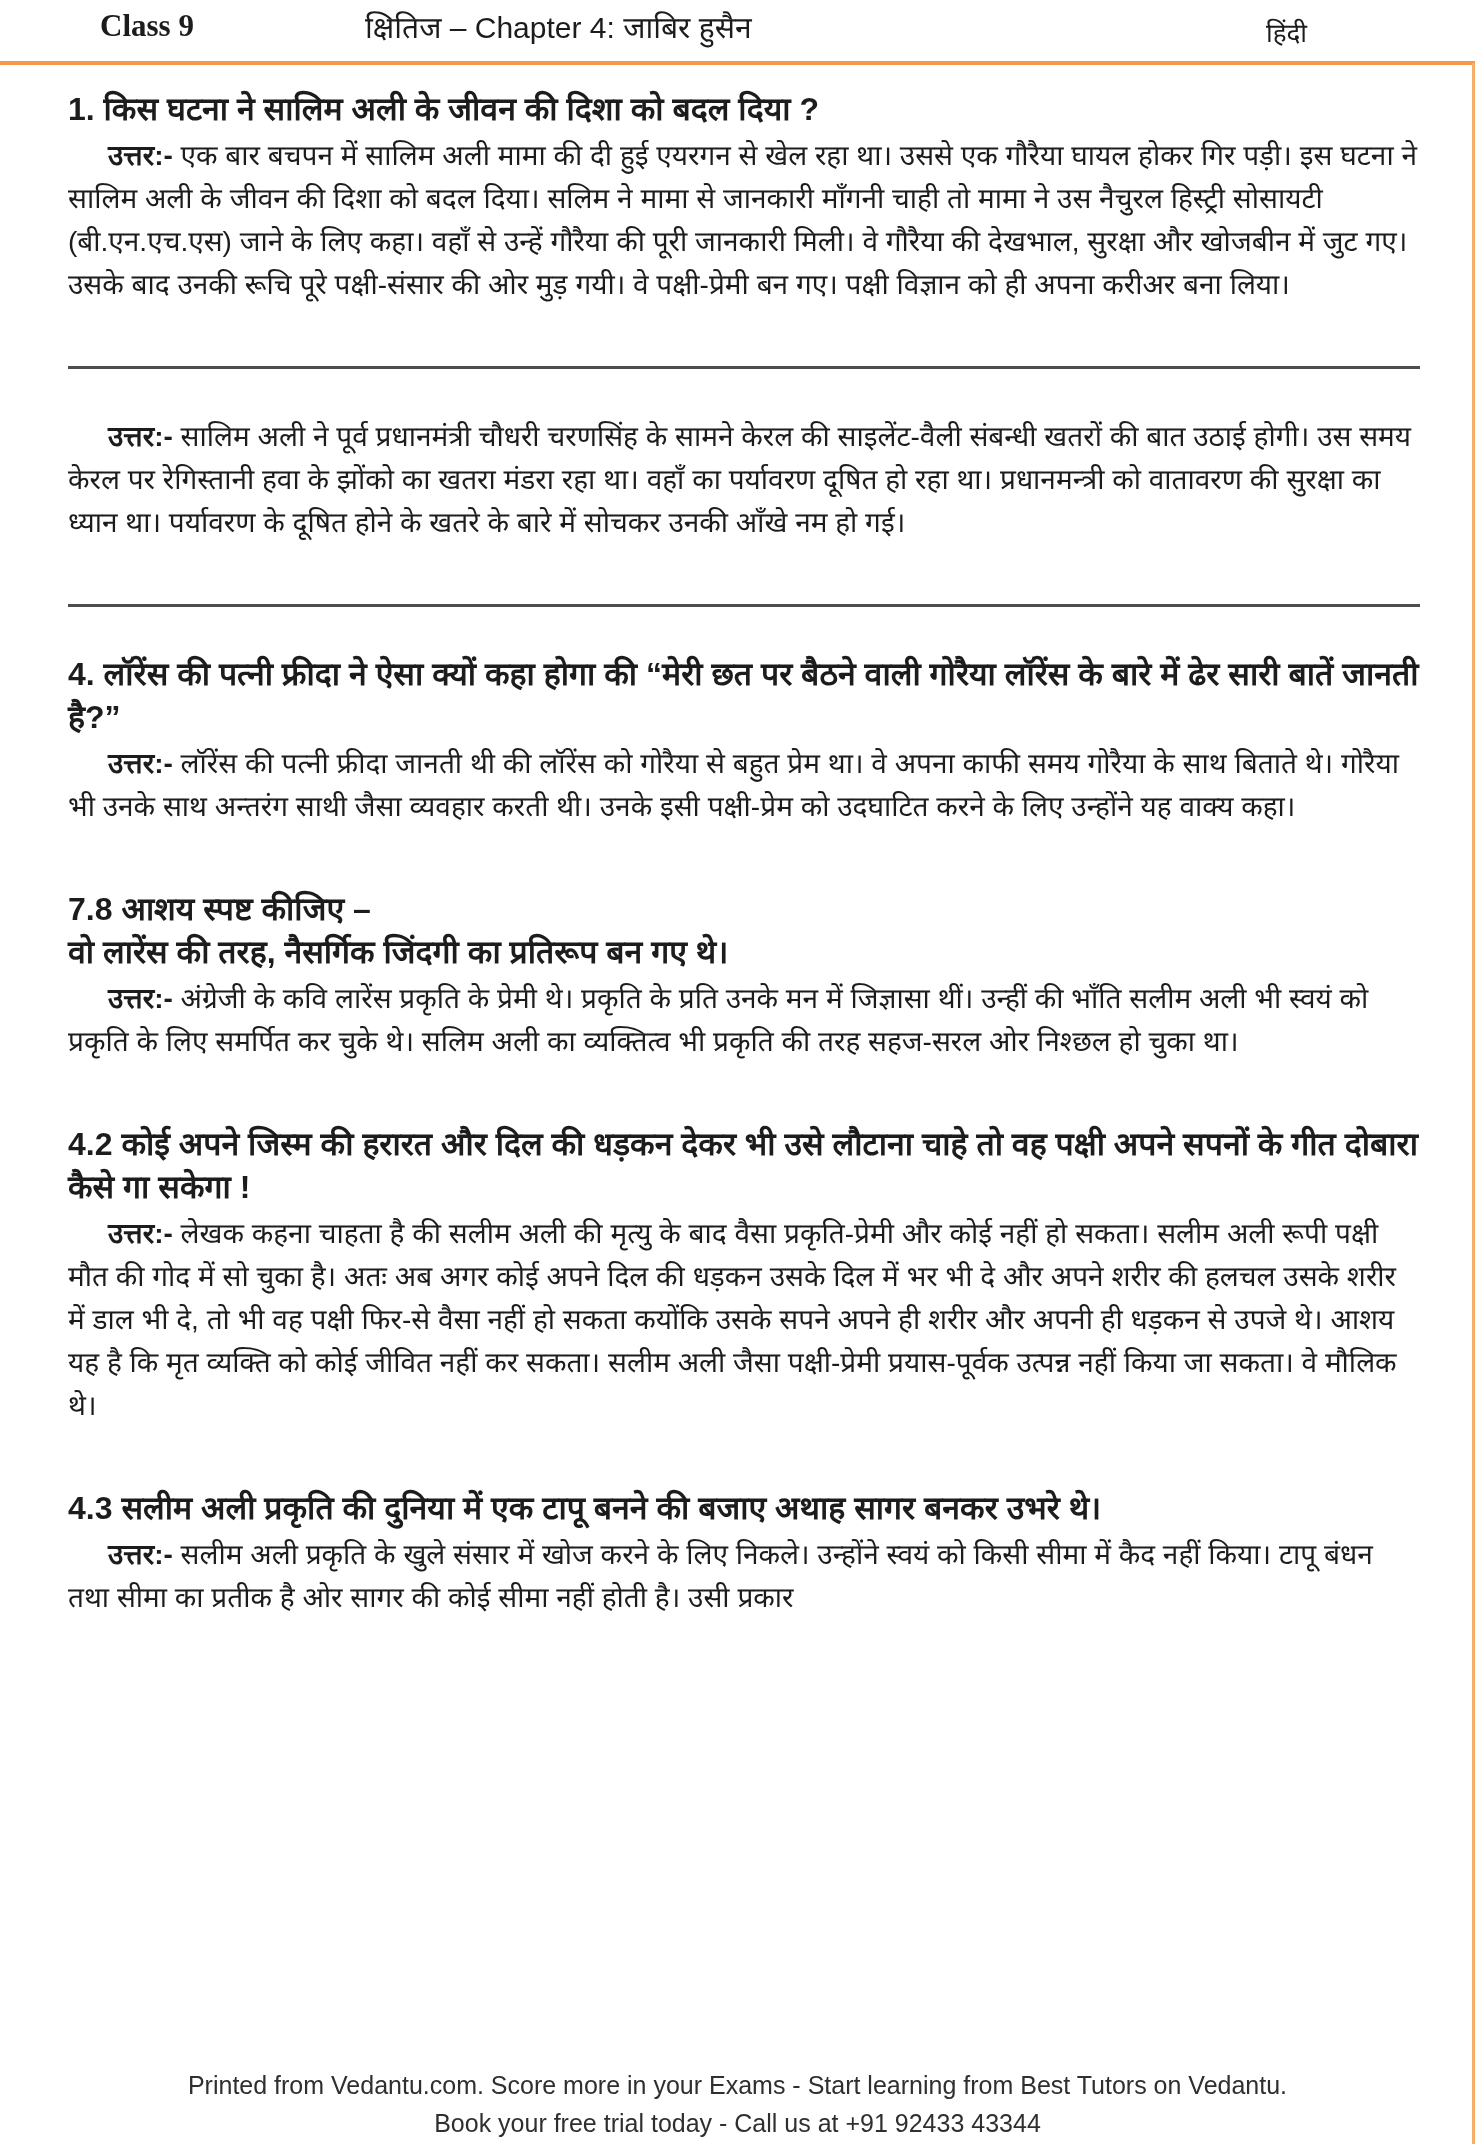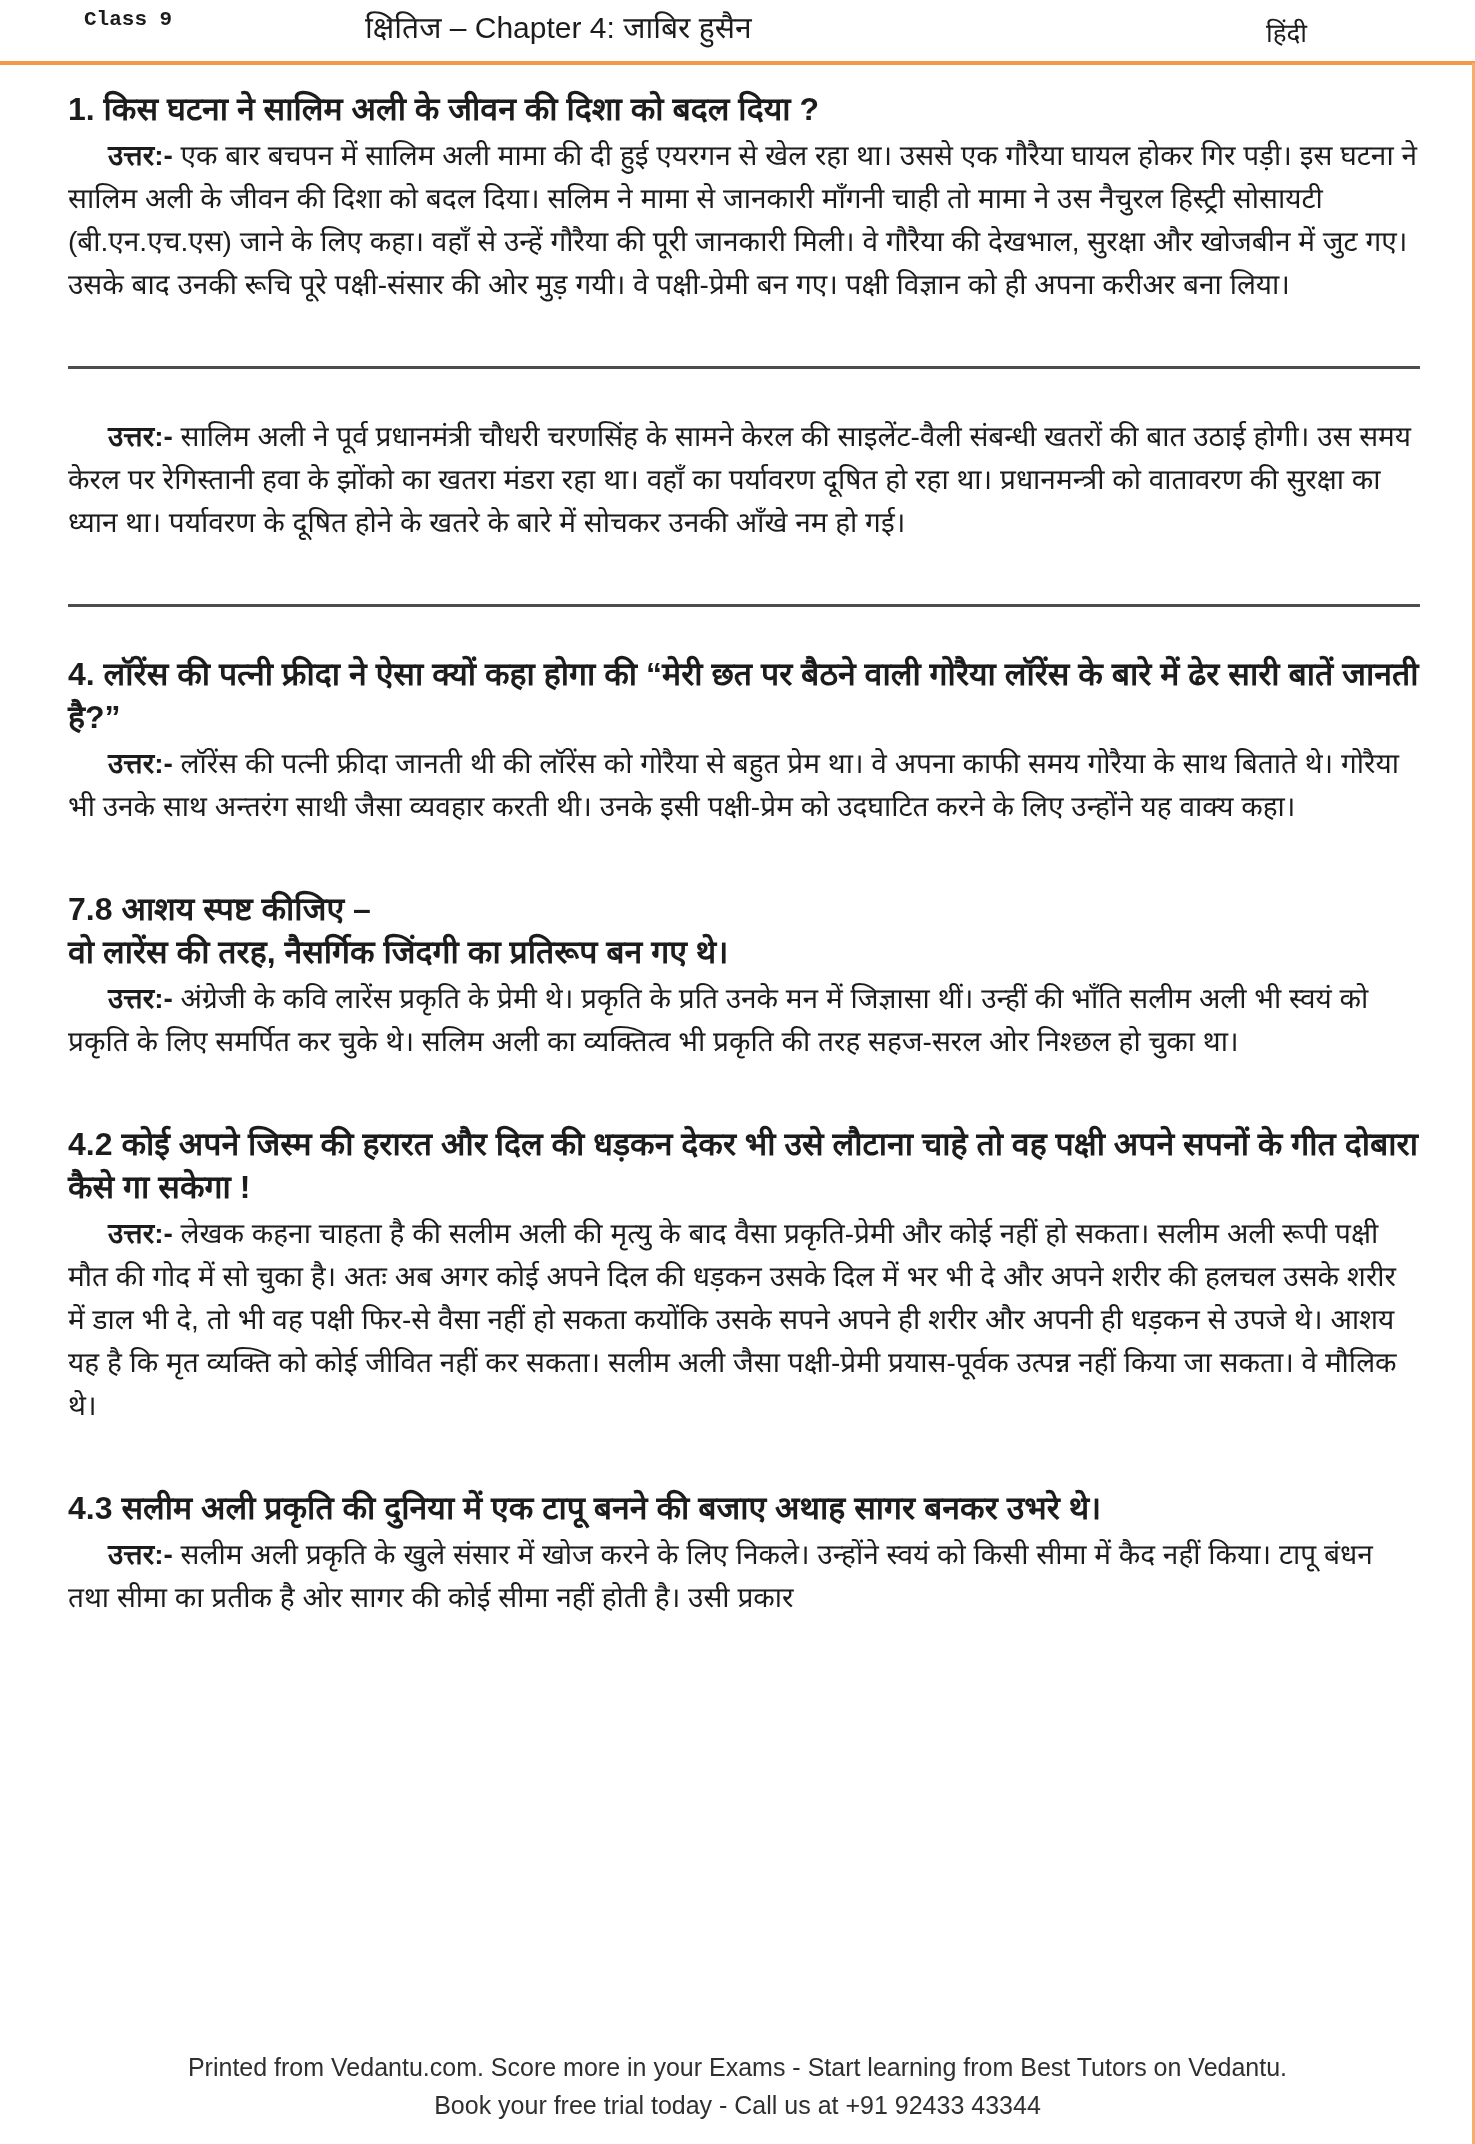--- a/index.html
+++ b/index.html
@@ -14,25 +14,25 @@
     overflow: hidden;
   }
 
   
   .header {
     position: relative;
     height: 62px;
   }
   .header-left {
     position: absolute;
-    left: 84px;
+    left: 100px;
     top: 8px;
-    font-family: Liberation Mono, monospace;
+    font-family: Liberation Serif, serif;
     font-weight: bold;
-    font-size: 21px;
+    font-size: 31px;
   }
   .header-center {
     position: absolute;
     left: 365px;
     top: 6px;
     font-weight: normal;
     font-size: 30px;
   }
   .header-right {
     position: absolute;
@@ -79,21 +79,21 @@
     border: none;
     height: 3px;
     background: #4d4d4d;
     margin: 38px 0 46px 0;
   }
 
   
   .footer {
     position: absolute;
     left: 0;
-    bottom: 20px;
+    bottom: 2px;
     width: 100%;
     text-align: center;
     font-size: 25px;
     line-height: 38px;
     color: #2f2f2f;
   }
 </style>
 </head>
 <body>
 

